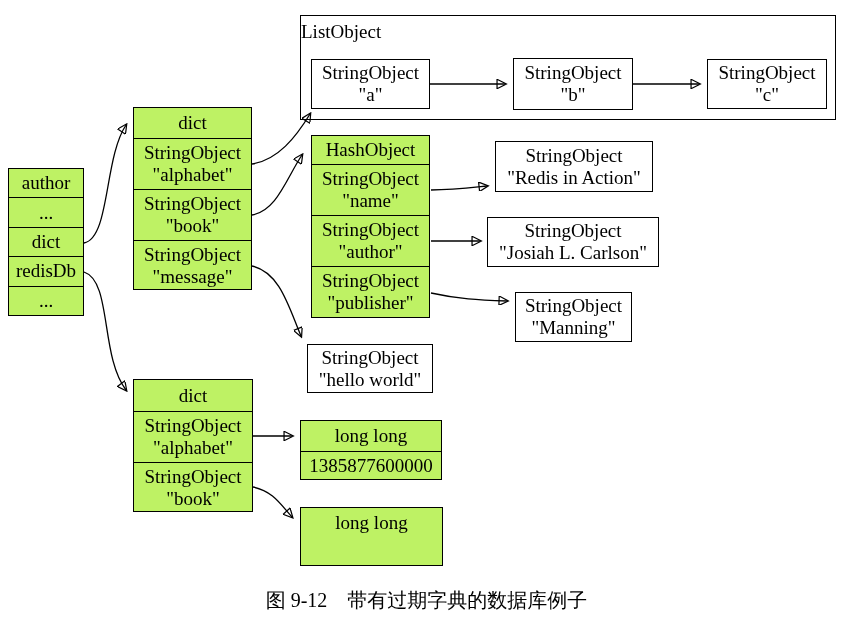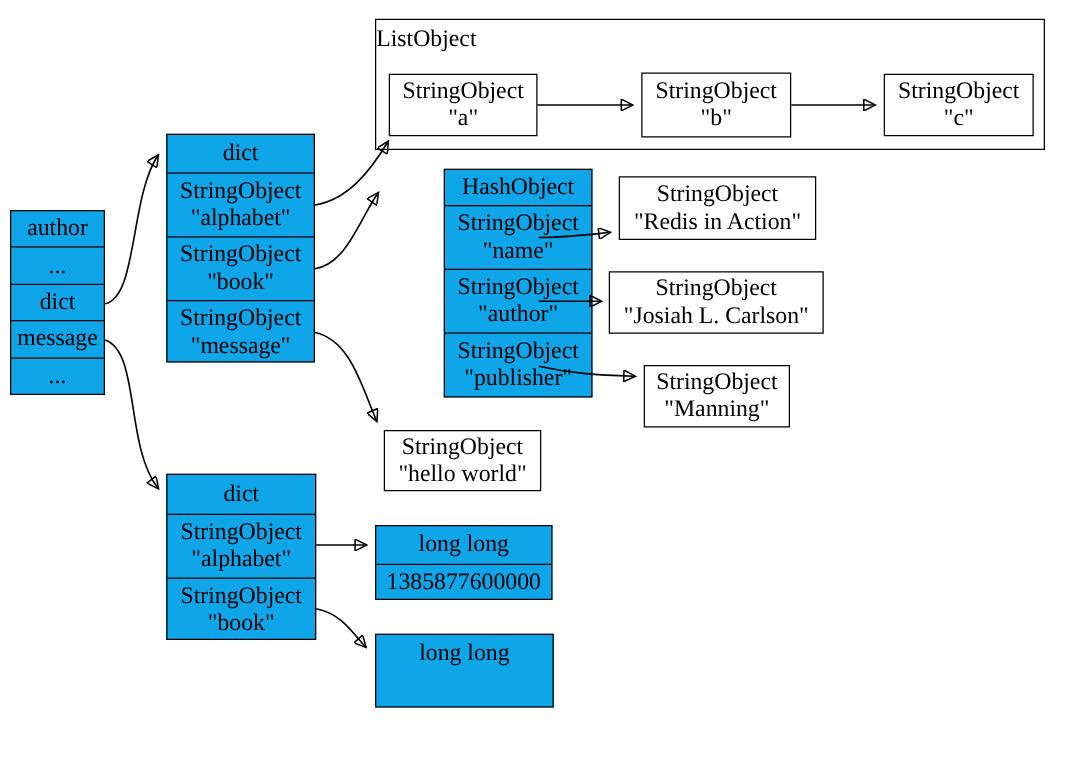--- a/index.html
+++ b/index.html
@@ -7,21 +7,21 @@
     position:relative;
     width:853px;height:625px;
     background:#ffffff;
     font-family:"Liberation Serif","DejaVu Serif",serif;
     color:#000;
     overflow:hidden;
   }
   .node{
     position:absolute;
     border:1.2px solid #000;
-    background:#0ea5e9;
+    background:#bef264;
     box-sizing:border-box;
     display:flex;
     flex-direction:column;
   }
   .row{
     flex:0 0 auto;
     display:flex;
     align-items:center;
     justify-content:center;
     text-align:center;
@@ -71,21 +71,21 @@
 </style>
 </head>
 <body>
 
 <div id="canvas">
 
   <div class="node" style="left:8px;top:168px;width:76px;height:148px;">
     <div class="row flex">author</div>
     <div class="row flex">...</div>
     <div class="row flex">dict</div>
-    <div class="row flex">message</div>
+    <div class="row flex">redisDb</div>
     <div class="row flex">...</div>
   </div>
 
   <div class="node" style="left:133px;top:107px;width:119px;height:183px;">
     <div class="row" style="height:30px;">dict</div>
     <div class="row" style="height:51px;">StringObject
 "alphabet"</div>
     <div class="row" style="height:51px;">StringObject
 "book"</div>
     <div class="row" style="height:51px;">StringObject
@@ -95,21 +95,21 @@
   <div class="frame" style="left:300px;top:15px;width:536px;height:105px;">
     <div class="frame-title">ListObject</div>
   </div>
   <div class="leaf" style="left:311px;top:59px;width:119px;height:50px;">StringObject
 "a"</div>
   <div class="leaf" style="left:513px;top:58px;width:120px;height:52px;">StringObject
 "b"</div>
   <div class="leaf" style="left:707px;top:59px;width:120px;height:50px;">StringObject
 "c"</div>
 
-  <div class="node" style="left:311px;top:135px;width:119px;height:183px;margin-left:44px;">
+  <div class="node" style="left:311px;top:135px;width:119px;height:183px;">
     <div class="row" style="height:28px;">HashObject</div>
     <div class="row flex">StringObject
 "name"</div>
     <div class="row flex">StringObject
 "author"</div>
     <div class="row flex">StringObject
 "publisher"</div>
   </div>
 
   <div class="leaf" style="left:495px;top:141px;width:158px;height:51px;">StringObject
@@ -151,13 +151,14 @@
     <path d="M 252,266 C 280,272 289,308 301,336" marker-end="url(#arrow)"></path>
     <path d="M 430,84 L 505,84" marker-end="url(#arrow)"></path>
     <path d="M 633,84 L 699,84" marker-end="url(#arrow)"></path>
     <path d="M 431,190 C 452,190 468,188 487,186" marker-end="url(#arrow)"></path>
     <path d="M 431,241 C 452,241 462,241 480,241" marker-end="url(#arrow)"></path>
     <path d="M 431,293 C 458,299 478,300 507,301" marker-end="url(#arrow)"></path>
     <path d="M 253,436 L 292,436" marker-end="url(#arrow)"></path>
     <path d="M 253,487 C 273,491 281,505 292,517" marker-end="url(#arrow)"></path>
   </svg>
 
+  <div class="caption">图 9-12　带有过期字典的数据库例子</div>
 </div>
 
 </body></html>

